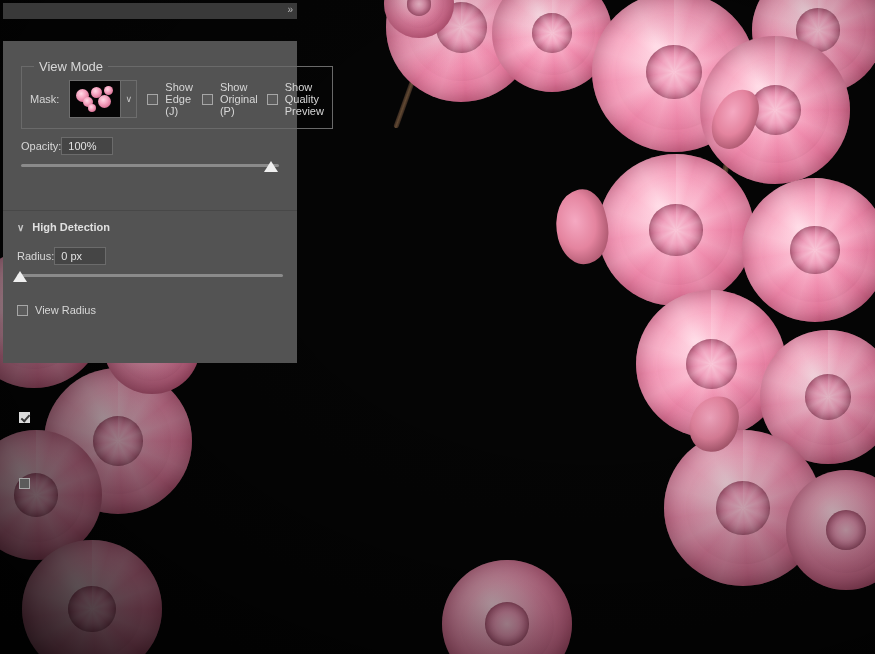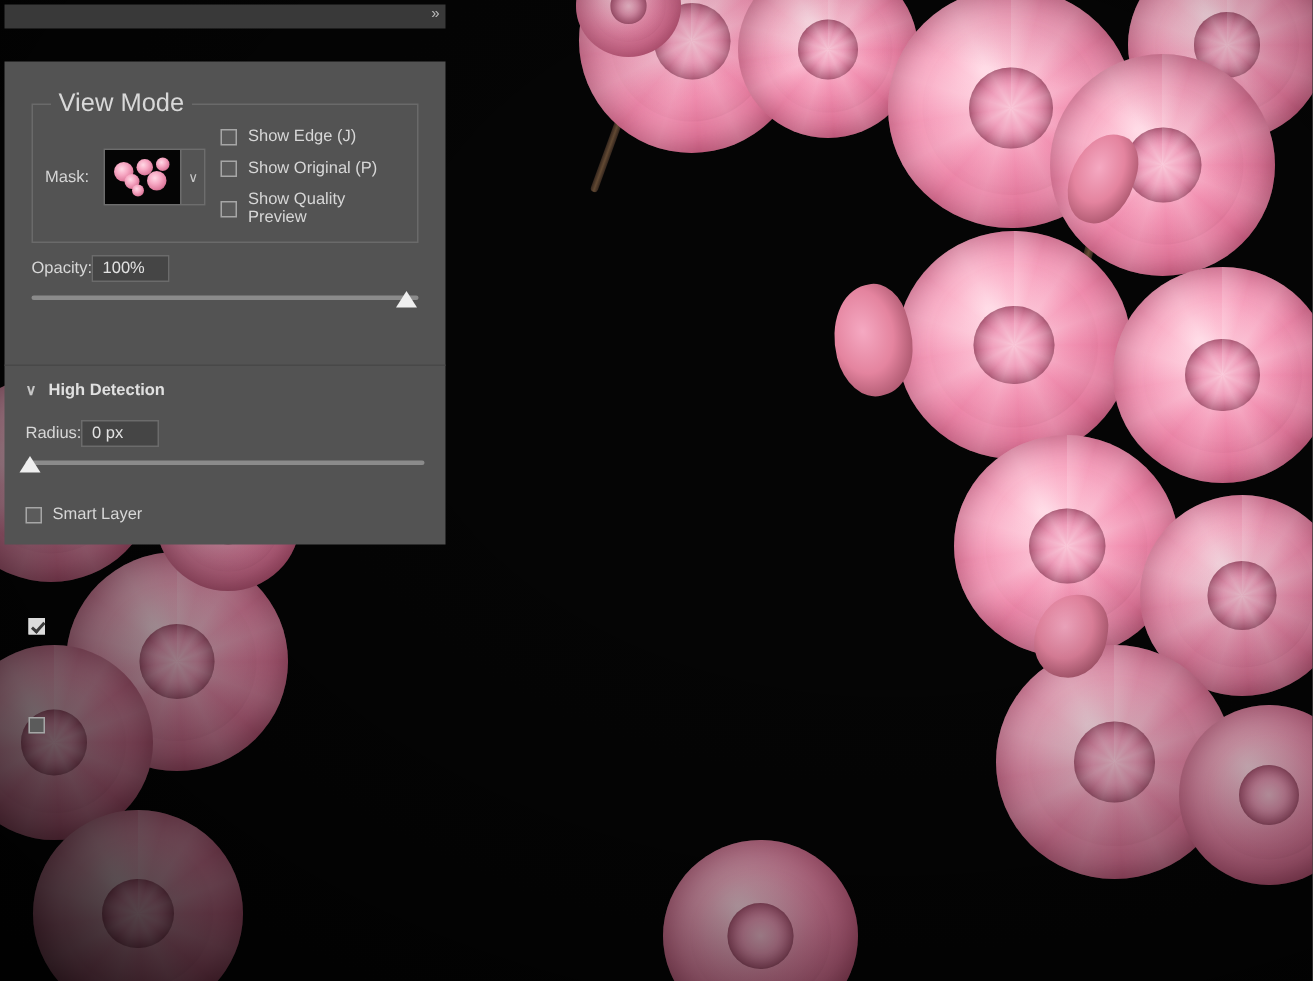--- a/index.html
+++ b/index.html
@@ -111,21 +111,21 @@
   }
 
   
   .groupbox {
     border:1px solid #6a6a6a;
     margin:8px 4px 4px 4px;
     padding:6px 8px 10px 8px;
     position:relative;
   }
   .groupbox > legend {
-    font-size:17px; color:#d8d8d8; padding:0 5px; margin-left:4px;
+    font-size:13px; color:#d8d8d8; padding:0 5px; margin-left:4px;
   }
   .viewmode-row { display:flex; align-items:center; gap:10px; }
   #view-label { font-size:11px; color:#d5d5d5; }
   #view-thumb-wrap {
     display:flex; align-items:stretch;
     border:1px solid #6d6d6d; background:#4a4a4a;
   }
   #view-thumb {
     width:50px; height:36px;
     background-color:#050505;
@@ -133,21 +133,21 @@
   }
   .tr { position:absolute; border-radius:50%;
         background: radial-gradient(circle at 40% 36%, #ffd9e5 0%, #f7a9c4 35%, #e07c9e 68%, #8d4a61 92%, #1d0b11 100%); }
   #view-thumb-arrow {
     width:16px;
     display:flex; align-items:center; justify-content:center;
     background:#545454;
     border-left:1px solid #6d6d6d;
     color:#c9c9c9; font-size:9px;
   }
-  .checks { display:flex; flex-direction:column; gap:9px; }
+  .checks { display:flex; gap:9px; }
   .ck-row { display:flex; align-items:center; gap:7px; font-size:11px; color:#d7d7d7; }
   .ck {
     width:11px; height:11px; flex:0 0 11px;
     border:1px solid #a6a6a6; background:#5b5b5b;
     position:relative;
   }
   .ck.checked { background:#dcdcdc; border-color:#dcdcdc; }
   .ck.checked::after {
     content:""; position:absolute; left:3px; top:0px;
     width:3px; height:7px; border:solid #3a3a3a;
@@ -339,21 +339,21 @@
         <span class="val-label">Radius:</span>
         <span class="val-box">0 px</span>
       </div>
       <div class="slider">
         <div class="track"></div>
         <div class="thumb" style="left:1%;"></div>
       </div>
       <div style="height:20px;"></div>
       <label class="ck-row">
         <span class="ck"></span>
-        <span>Smart Layer</span>
+        <span>View Radius</span>
       </label>
     </div>
 
   </div>
 </div>
 
 <div id="output-panel" class="ps-float">
   <div id="output-body">
 
     <div class="section-header">

